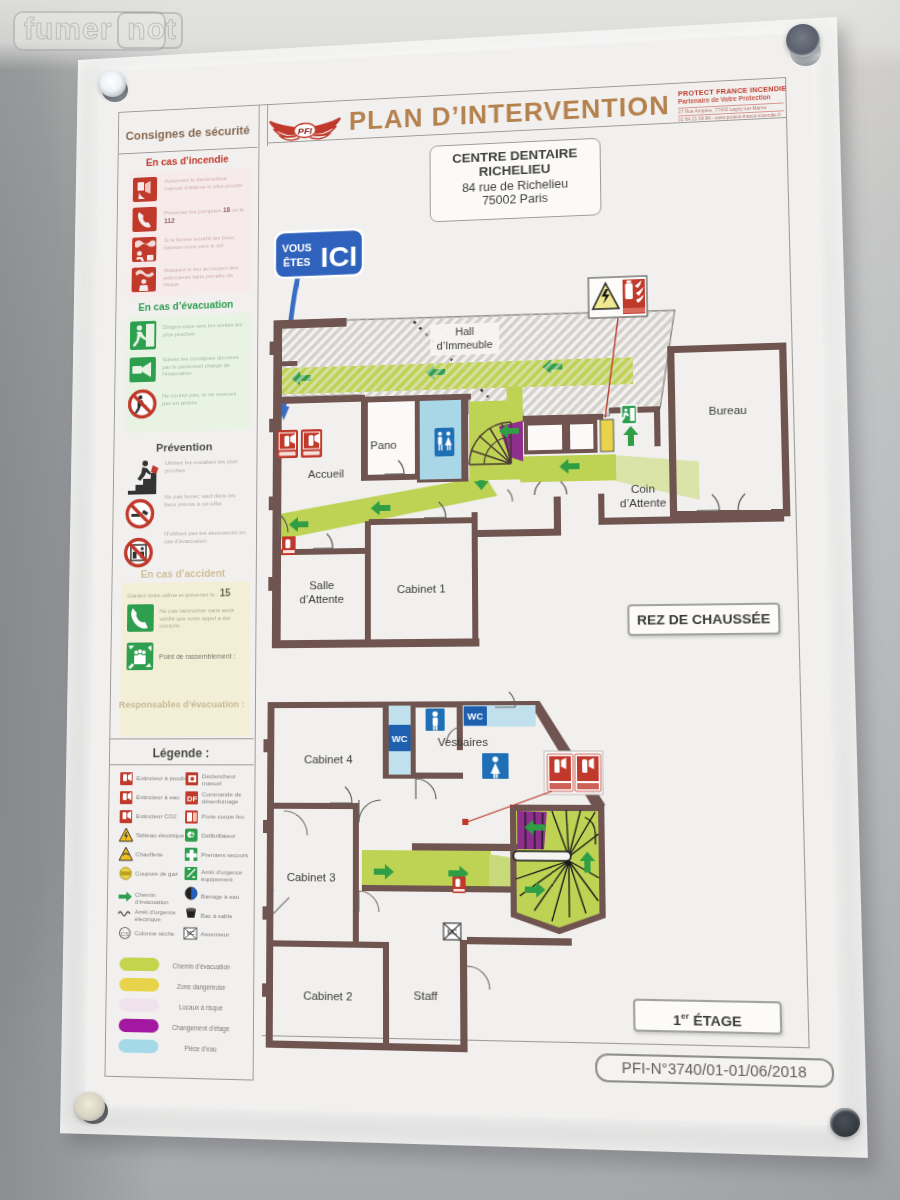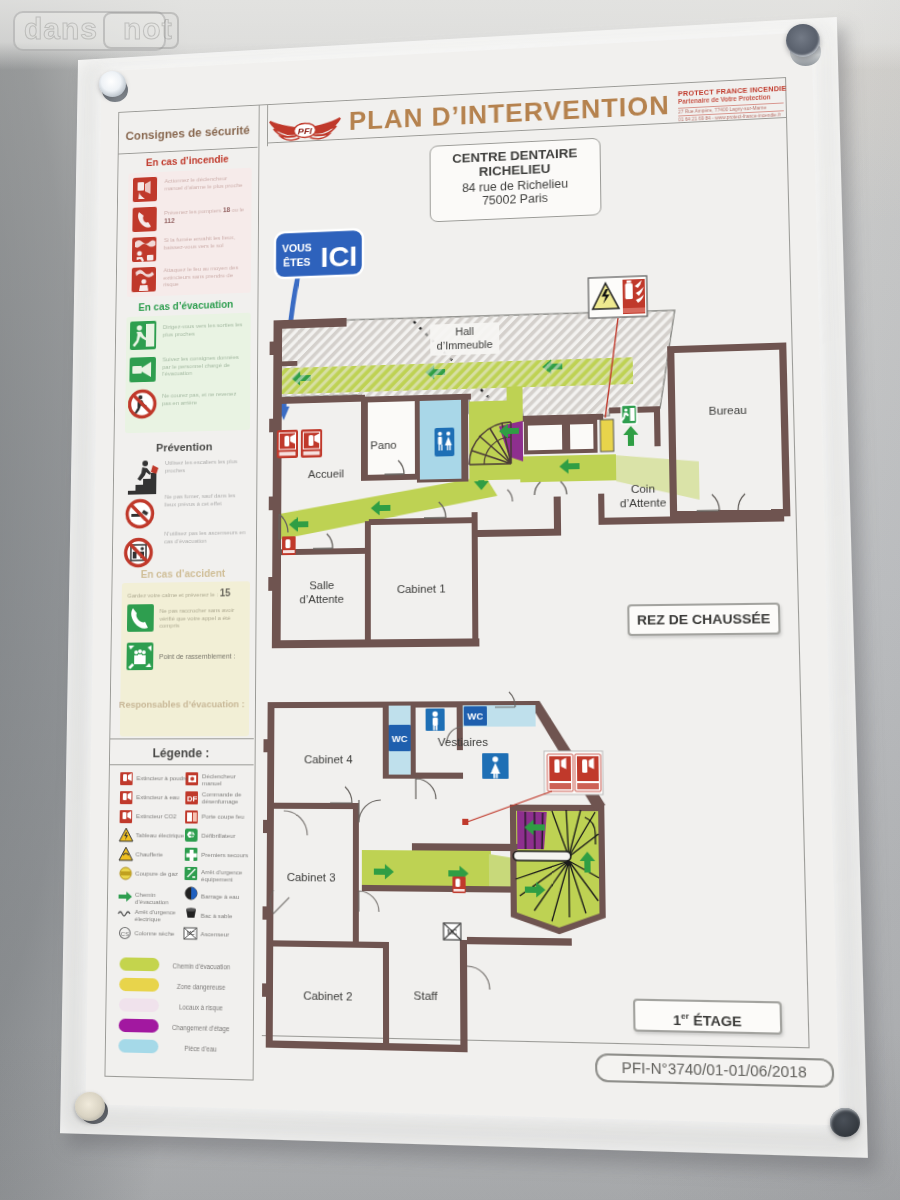--- a/index.html
+++ b/index.html
@@ -5,21 +5,21 @@
 background:
  linear-gradient(to bottom, rgba(228,228,226,0.9) 0px, rgba(228,228,226,0.75) 42px, rgba(228,228,226,0) 70px),
  radial-gradient(500px 280px at 97% 2%, rgba(214,211,205,0.75) 0%, rgba(214,211,205,0) 70%),
  radial-gradient(300px 1150px at -80px 500px, rgba(70,75,79,0.55) 0%, rgba(70,75,79,0.40) 52%, rgba(70,75,79,0) 98%),
  linear-gradient(178deg,#cfcfcd 0%,#c8c9c9 25%,#c0c2c4 50%,#b7b9bb 75%,#b0b2b4 100%);}
 .wallshade{position:absolute;left:0;top:0;width:900px;height:1200px;
  background:linear-gradient(100deg, rgba(0,0,0,0) 75%, rgba(105,105,110,0.12) 100%), linear-gradient(to top, rgba(88,90,94,0.12) 0%, rgba(88,90,94,0) 14%);}
 .immo{position:absolute;left:13px;top:11px;width:140px;height:36px;border:2px solid rgba(138,138,136,0.38);
  border-radius:10px;background:rgba(244,244,242,0.3);display:flex;align-items:center;padding-left:9px;}
 .immo .t1{font-size:30px;font-weight:bold;color:transparent;-webkit-text-stroke:1px rgba(133,133,131,0.38);letter-spacing:1px;line-height:1;margin-top:-4px;}
-.immo .t2box{margin-left:5px;border:2px solid rgba(138,138,136,0.38);border-radius:8px;padding:0 4px 3px 18px;margin-top:-2px;}
+.immo .t2box{margin-left:5px;border:2px solid rgba(138,138,136,0.38);border-radius:8px;padding:0 4px 3px 8px;margin-top:-2px;}
 .immo .t2{font-size:30px;font-weight:bold;color:transparent;-webkit-text-stroke:1px rgba(133,133,131,0.38);letter-spacing:1px;line-height:1;}
 #panel{position:absolute;left:0;top:0;width:785px;height:1105px;transform-origin:0 0;
  transform:matrix3d(0.904699,-0.056040,0,-0.000074,-0.019461,0.911155,0,-0.000053,0,0,1,0,78,60,0,1);
  background:linear-gradient(160deg,rgba(237,237,235,0.87),rgba(229,229,227,0.84));
  box-shadow:8px 12px 16px rgba(95,95,100,0.4), inset 0 0 24px rgba(255,255,255,0.75);}
 #paper{position:absolute;left:26px;top:14px;width:734px;height:1062px;background:#f1f0ee;
  box-shadow:0 0 20px rgba(255,255,255,0.95);}
 .pc{position:absolute;}
 .hl{position:absolute;height:0;border-top:1.5px solid #9b9b97;}
 .vl{position:absolute;width:0;border-left:1.5px solid #9b9b97;}
@@ -27,21 +27,21 @@
 .st{position:absolute;width:150px;left:45px;text-align:center;font-weight:bold;}
 .ftxt{color:rgba(165,115,110,0.5);font-size:6px;line-height:1.25;filter:blur(0.25px);}
 .ico{position:absolute;}
 .lgrow{position:absolute;font-size:6.2px;color:rgba(90,88,86,0.75);line-height:1.1;}
 .sw{position:absolute;width:41px;height:13px;border-radius:7px;}
 .swl{position:absolute;font-size:6.3px;color:rgba(95,93,91,0.8);width:90px;text-align:center;}
 .scr{position:absolute;border-radius:50%;}
 </style></head><body>
 <div class="wallshade"></div>
 <div class="immo">
-    <div class="t1">dans</div>
+    <div class="t1">fumer</div>
     <div class="t2box">
       <div class="t2">not</div>
     </div>
   </div>
 <div id="panel">
  <div id="paper"></div>
  <div id="content" style="position:absolute;left:0;top:0;width:785px;height:1105px;">
 
  <div id="lcol"></div>
  <div class="st" style="top:79px;font-size:12.5px;color:#8a6a52;">Consignes de sécurité</div>

